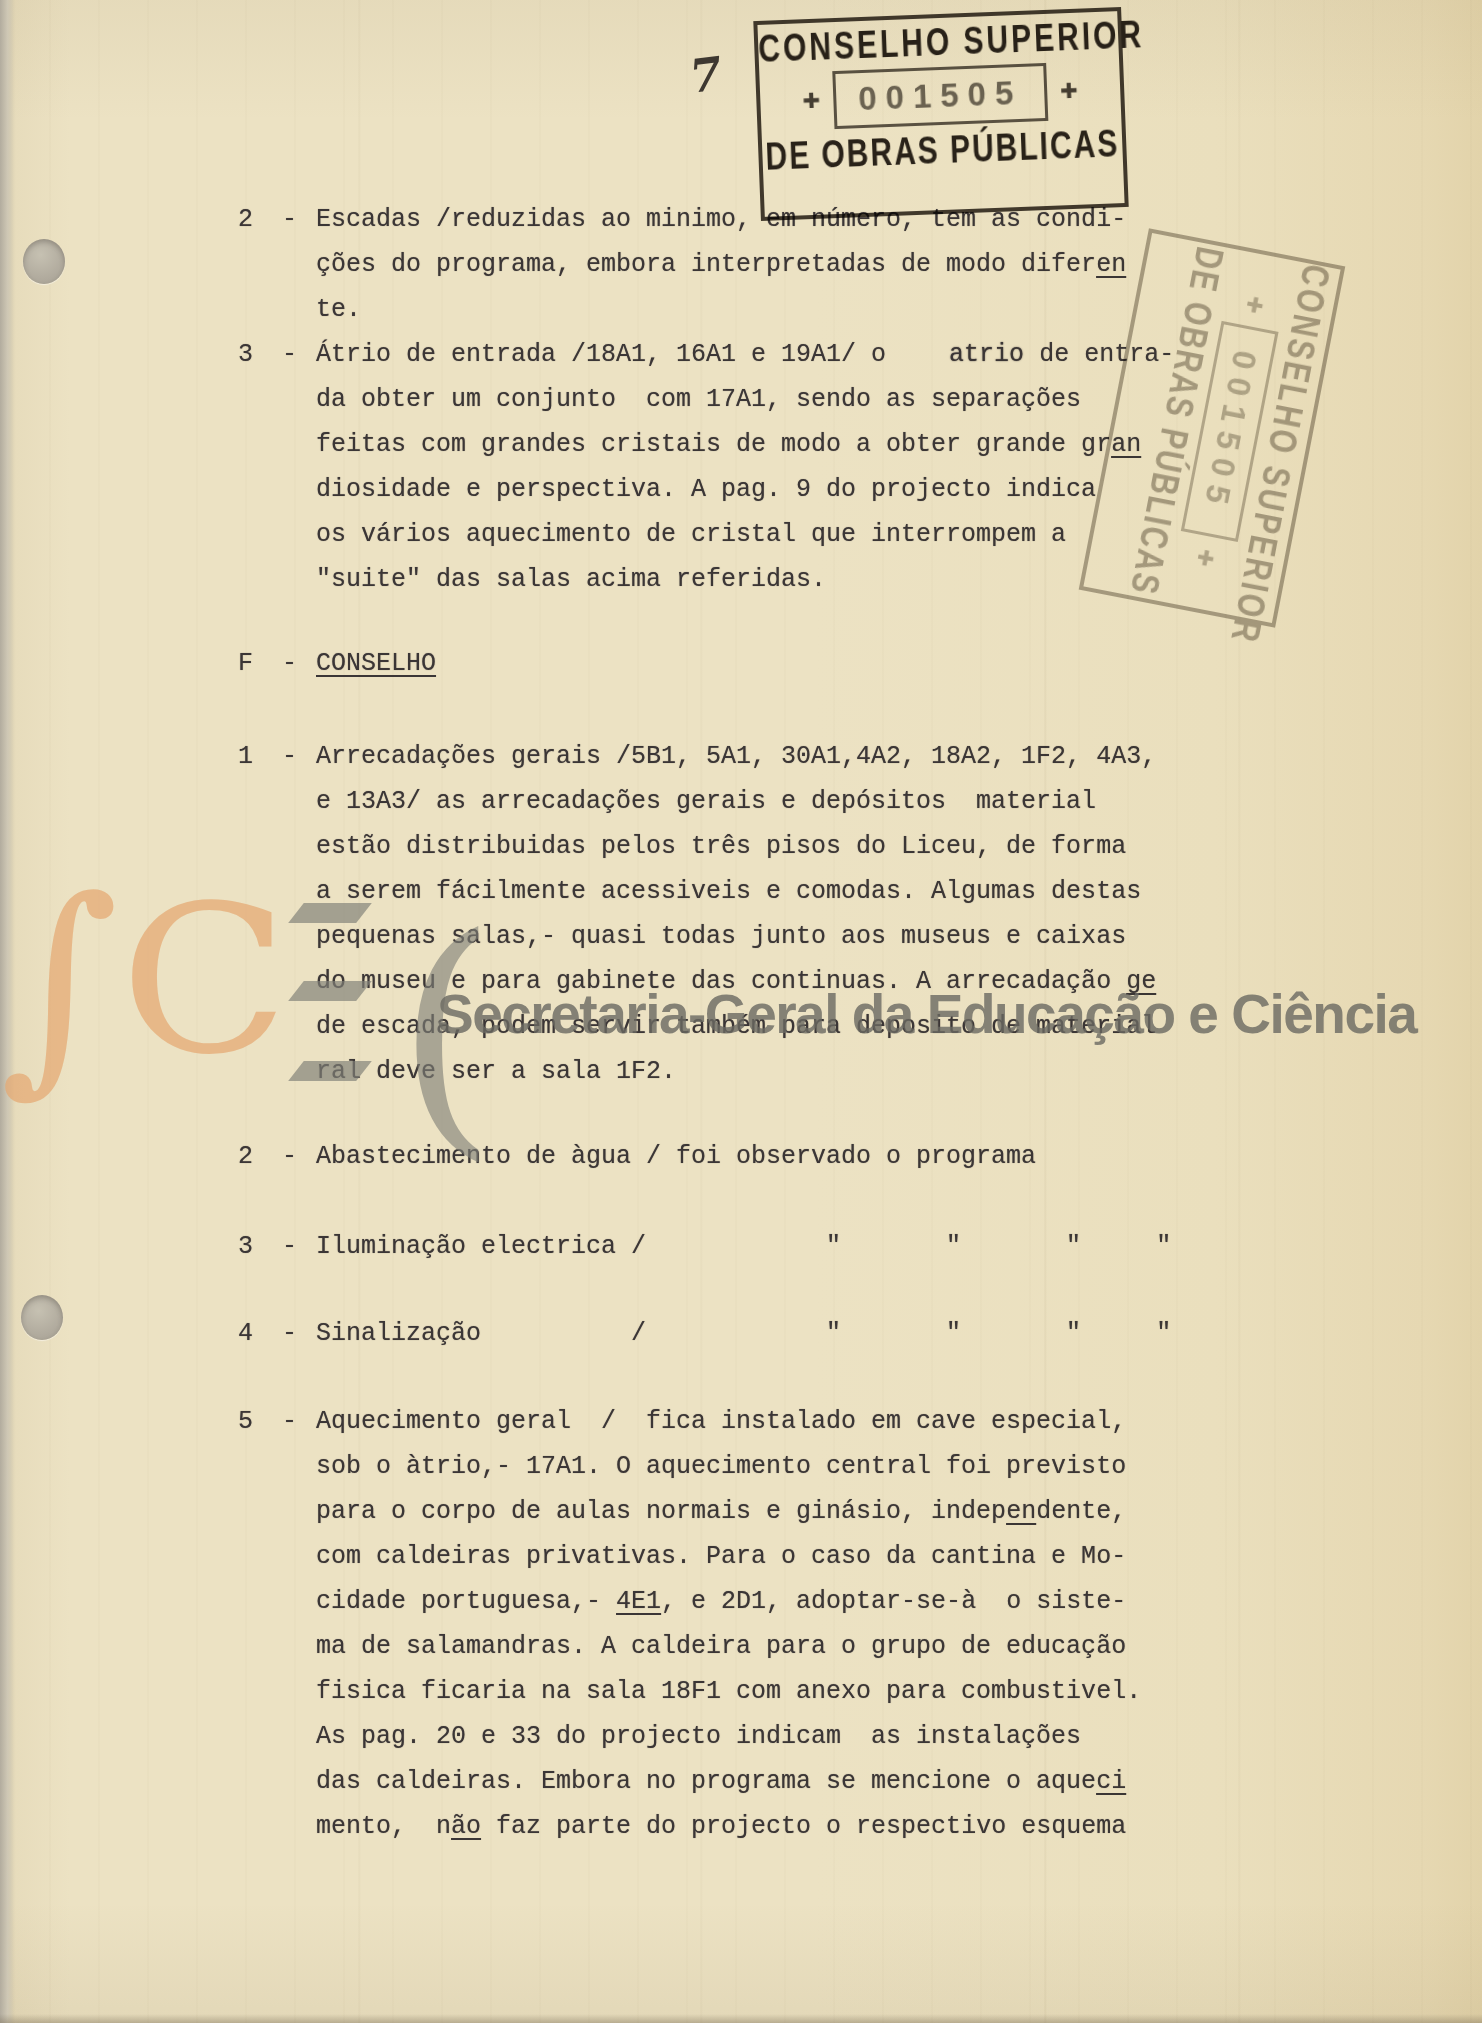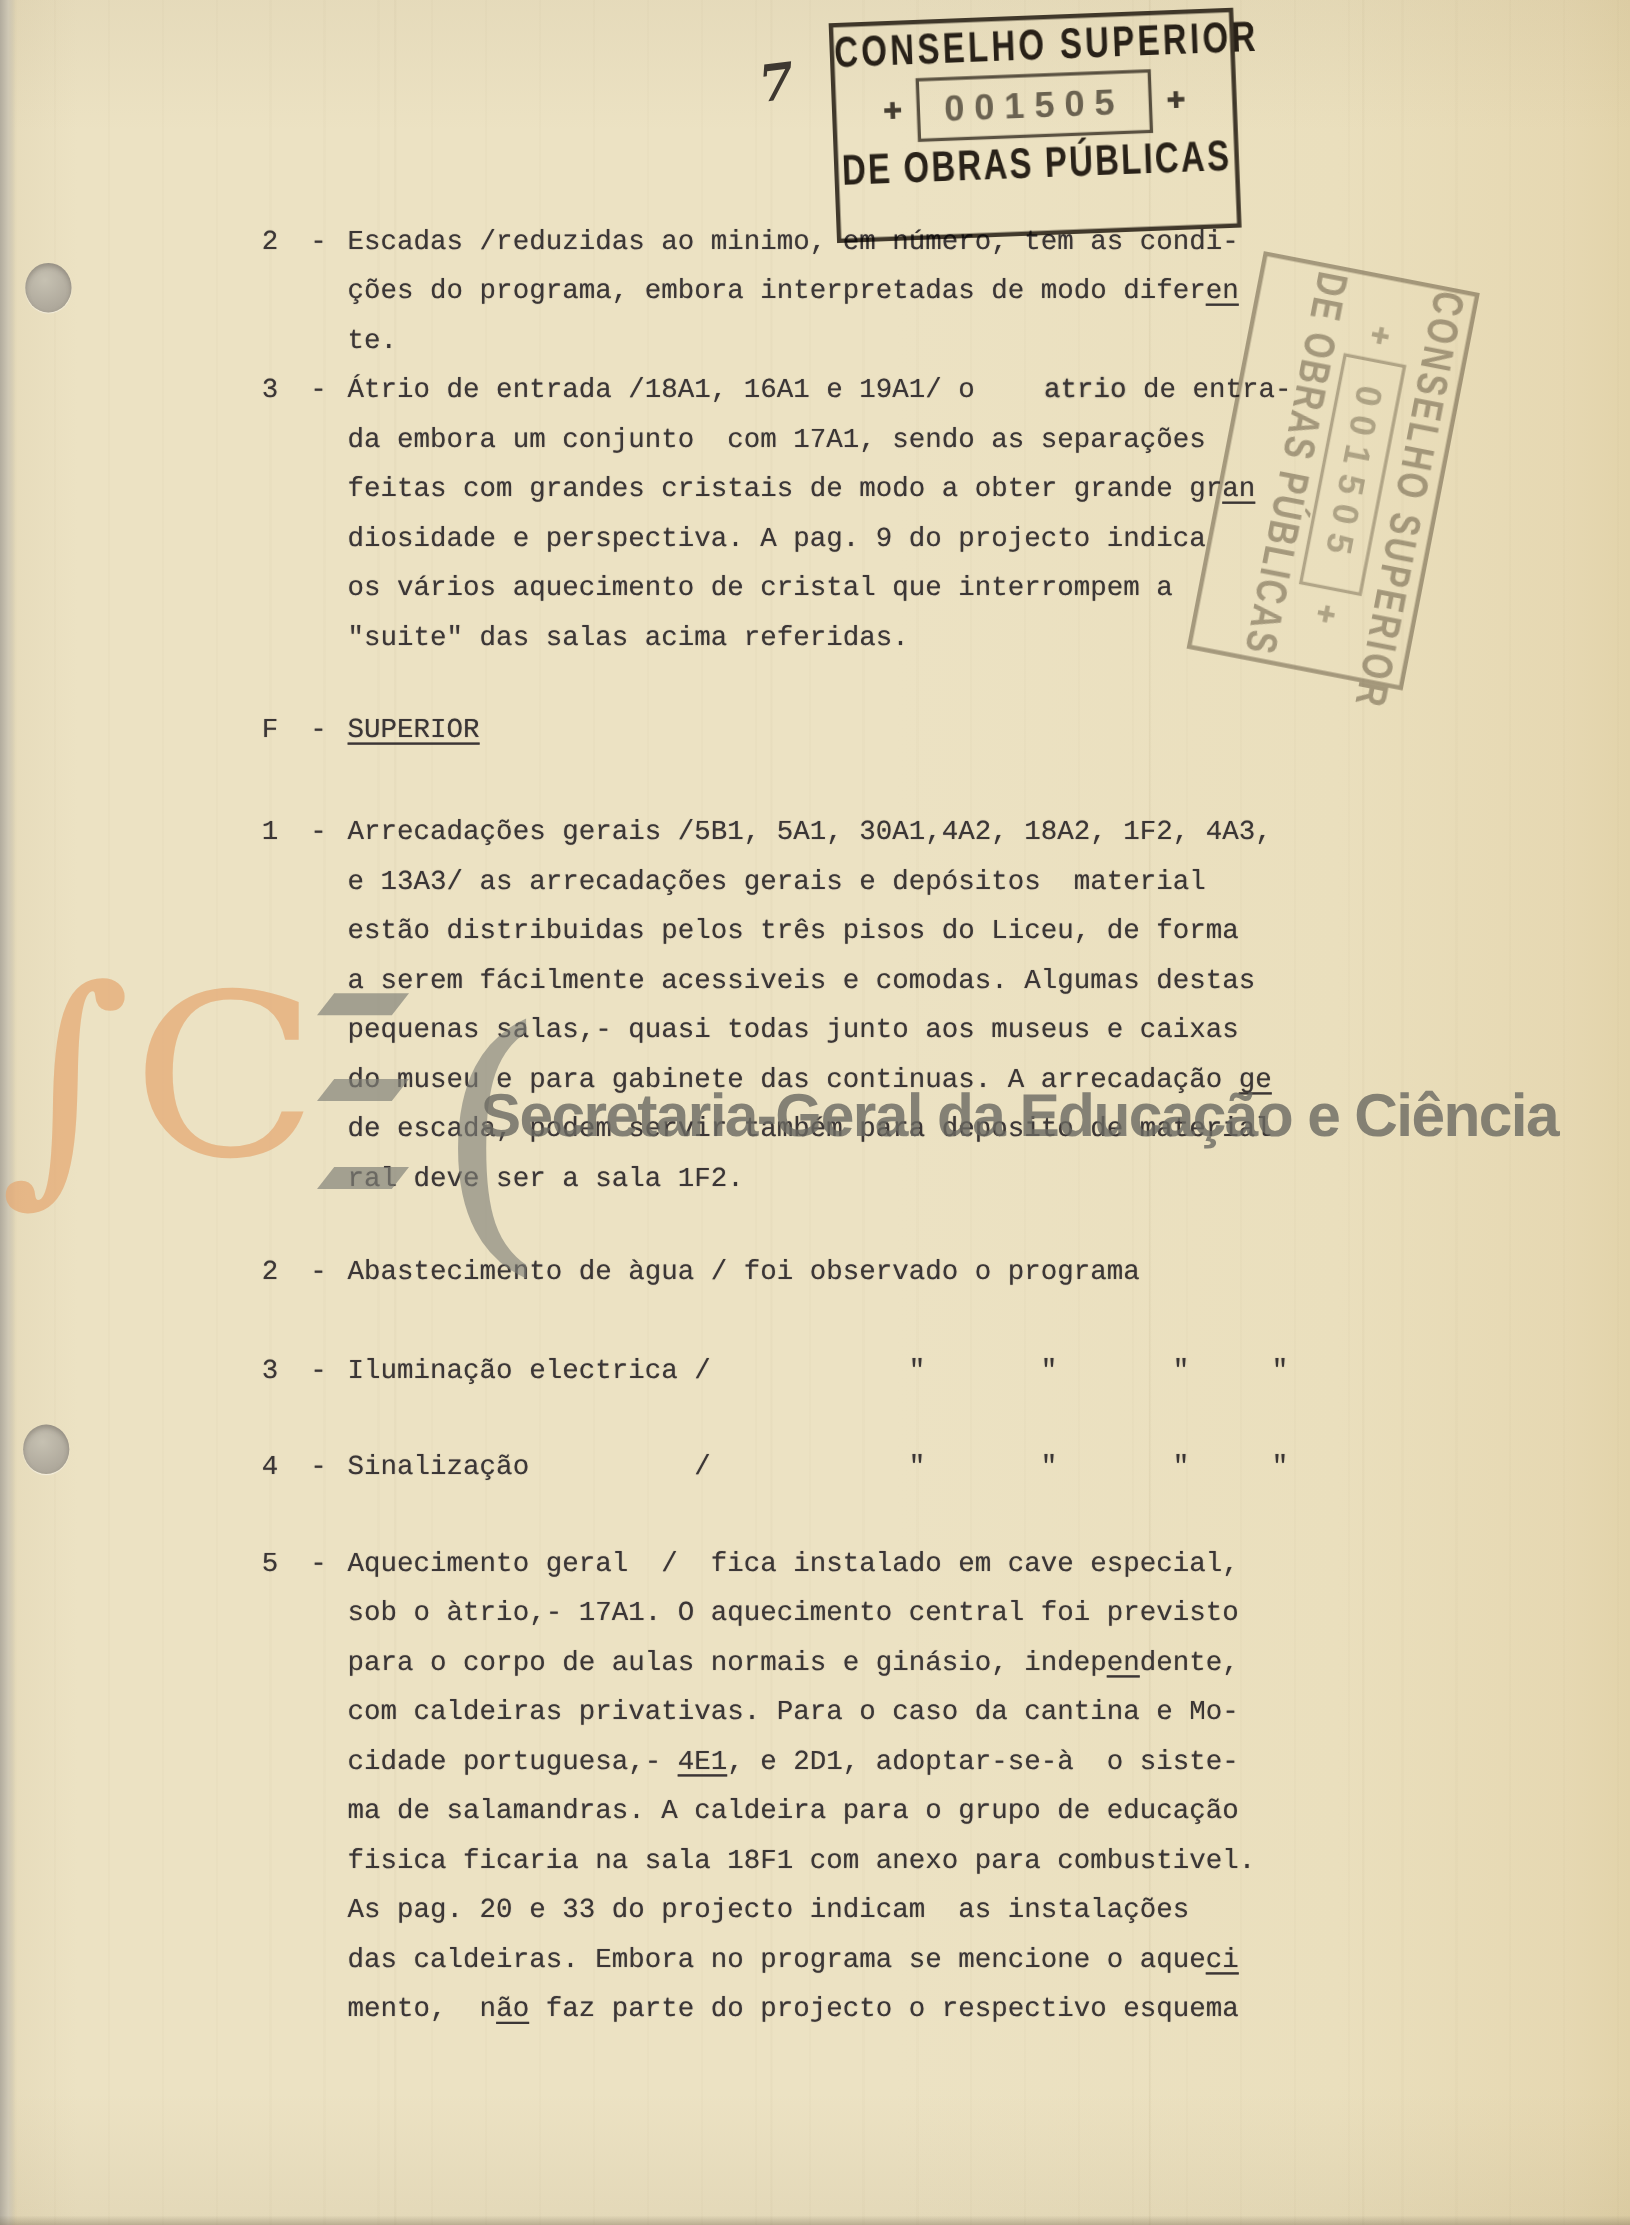--- a/index.html
+++ b/index.html
@@ -119,28 +119,28 @@
   <div class="wm-text">Secretaria-Geral da Educação e Ciência</div>
 
   <div id="doc" class="doc">
       <div class="block">
         <div class="line"><span class="c-num">2</span><span class="c-dash">-</span><span class="c-body"><span>Escadas /reduzidas ao minimo, em número, tem as condi-</span></span></div>
         <div class="line"><span class="c-num"></span><span class="c-dash"></span><span class="c-body"><span>ções do programa, embora interpretadas de modo difer</span><span class="u">en</span></span></div>
         <div class="line"><span class="c-num"></span><span class="c-dash"></span><span class="c-body"><span>te.</span></span></div>
       </div>
       <div class="block">
         <div class="line"><span class="c-num">3</span><span class="c-dash">-</span><span class="c-body"><span>Átrio de entrada /18A1, 16A1 e 19A1/ o </span><span class="b">atrio</span><span> de entra-</span></span></div>
-        <div class="line"><span class="c-num"></span><span class="c-dash"></span><span class="c-body"><span>da embora um conjunto  com 17A1, sendo as separações</span></span></div>
+        <div class="line"><span class="c-num"></span><span class="c-dash"></span><span class="c-body"><span>da obter um conjunto  com 17A1, sendo as separações</span></span></div>
         <div class="line"><span class="c-num"></span><span class="c-dash"></span><span class="c-body"><span>feitas com grandes cristais de modo a obter grande gr</span><span class="u">an</span></span></div>
         <div class="line"><span class="c-num"></span><span class="c-dash"></span><span class="c-body"><span>diosidade e perspectiva. A pag. 9 do projecto indica</span></span></div>
         <div class="line"><span class="c-num"></span><span class="c-dash"></span><span class="c-body"><span>os vários aquecimento de cristal que interrompem a</span></span></div>
         <div class="line"><span class="c-num"></span><span class="c-dash"></span><span class="c-body"><span>"suite" das salas acima referidas.</span></span></div>
       </div>
       <div class="block">
-        <div class="line"><span class="c-num">F</span><span class="c-dash">-</span><span class="c-body"><span class="u">SUPERIOR</span></span></div>
+        <div class="line"><span class="c-num">F</span><span class="c-dash">-</span><span class="c-body"><span class="u">CONSELHO</span></span></div>
       </div>
       <div class="block">
         <div class="line"><span class="c-num">1</span><span class="c-dash">-</span><span class="c-body"><span>Arrecadações gerais /5B1, 5A1, 30A1,4A2, 18A2, 1F2, 4A3,</span></span></div>
         <div class="line"><span class="c-num"></span><span class="c-dash"></span><span class="c-body"><span>e 13A3/ as arrecadações gerais e depósitos  material</span></span></div>
         <div class="line"><span class="c-num"></span><span class="c-dash"></span><span class="c-body"><span>estão distribuidas pelos três pisos do Liceu, de forma</span></span></div>
         <div class="line"><span class="c-num"></span><span class="c-dash"></span><span class="c-body"><span>a serem fácilmente acessiveis e comodas. Algumas destas</span></span></div>
         <div class="line"><span class="c-num"></span><span class="c-dash"></span><span class="c-body"><span>pequenas salas,- quasi todas junto aos museus e caixas</span></span></div>
         <div class="line"><span class="c-num"></span><span class="c-dash"></span><span class="c-body"><span>do museu e para gabinete das continuas. A arrecadação </span><span class="u">ge</span></span></div>
         <div class="line"><span class="c-num"></span><span class="c-dash"></span><span class="c-body"><span>de escada, podem servir também para deposito de material</span></span></div>
         <div class="line"><span class="c-num"></span><span class="c-dash"></span><span class="c-body"><span>ral deve ser a sala 1F2.</span></span></div>

